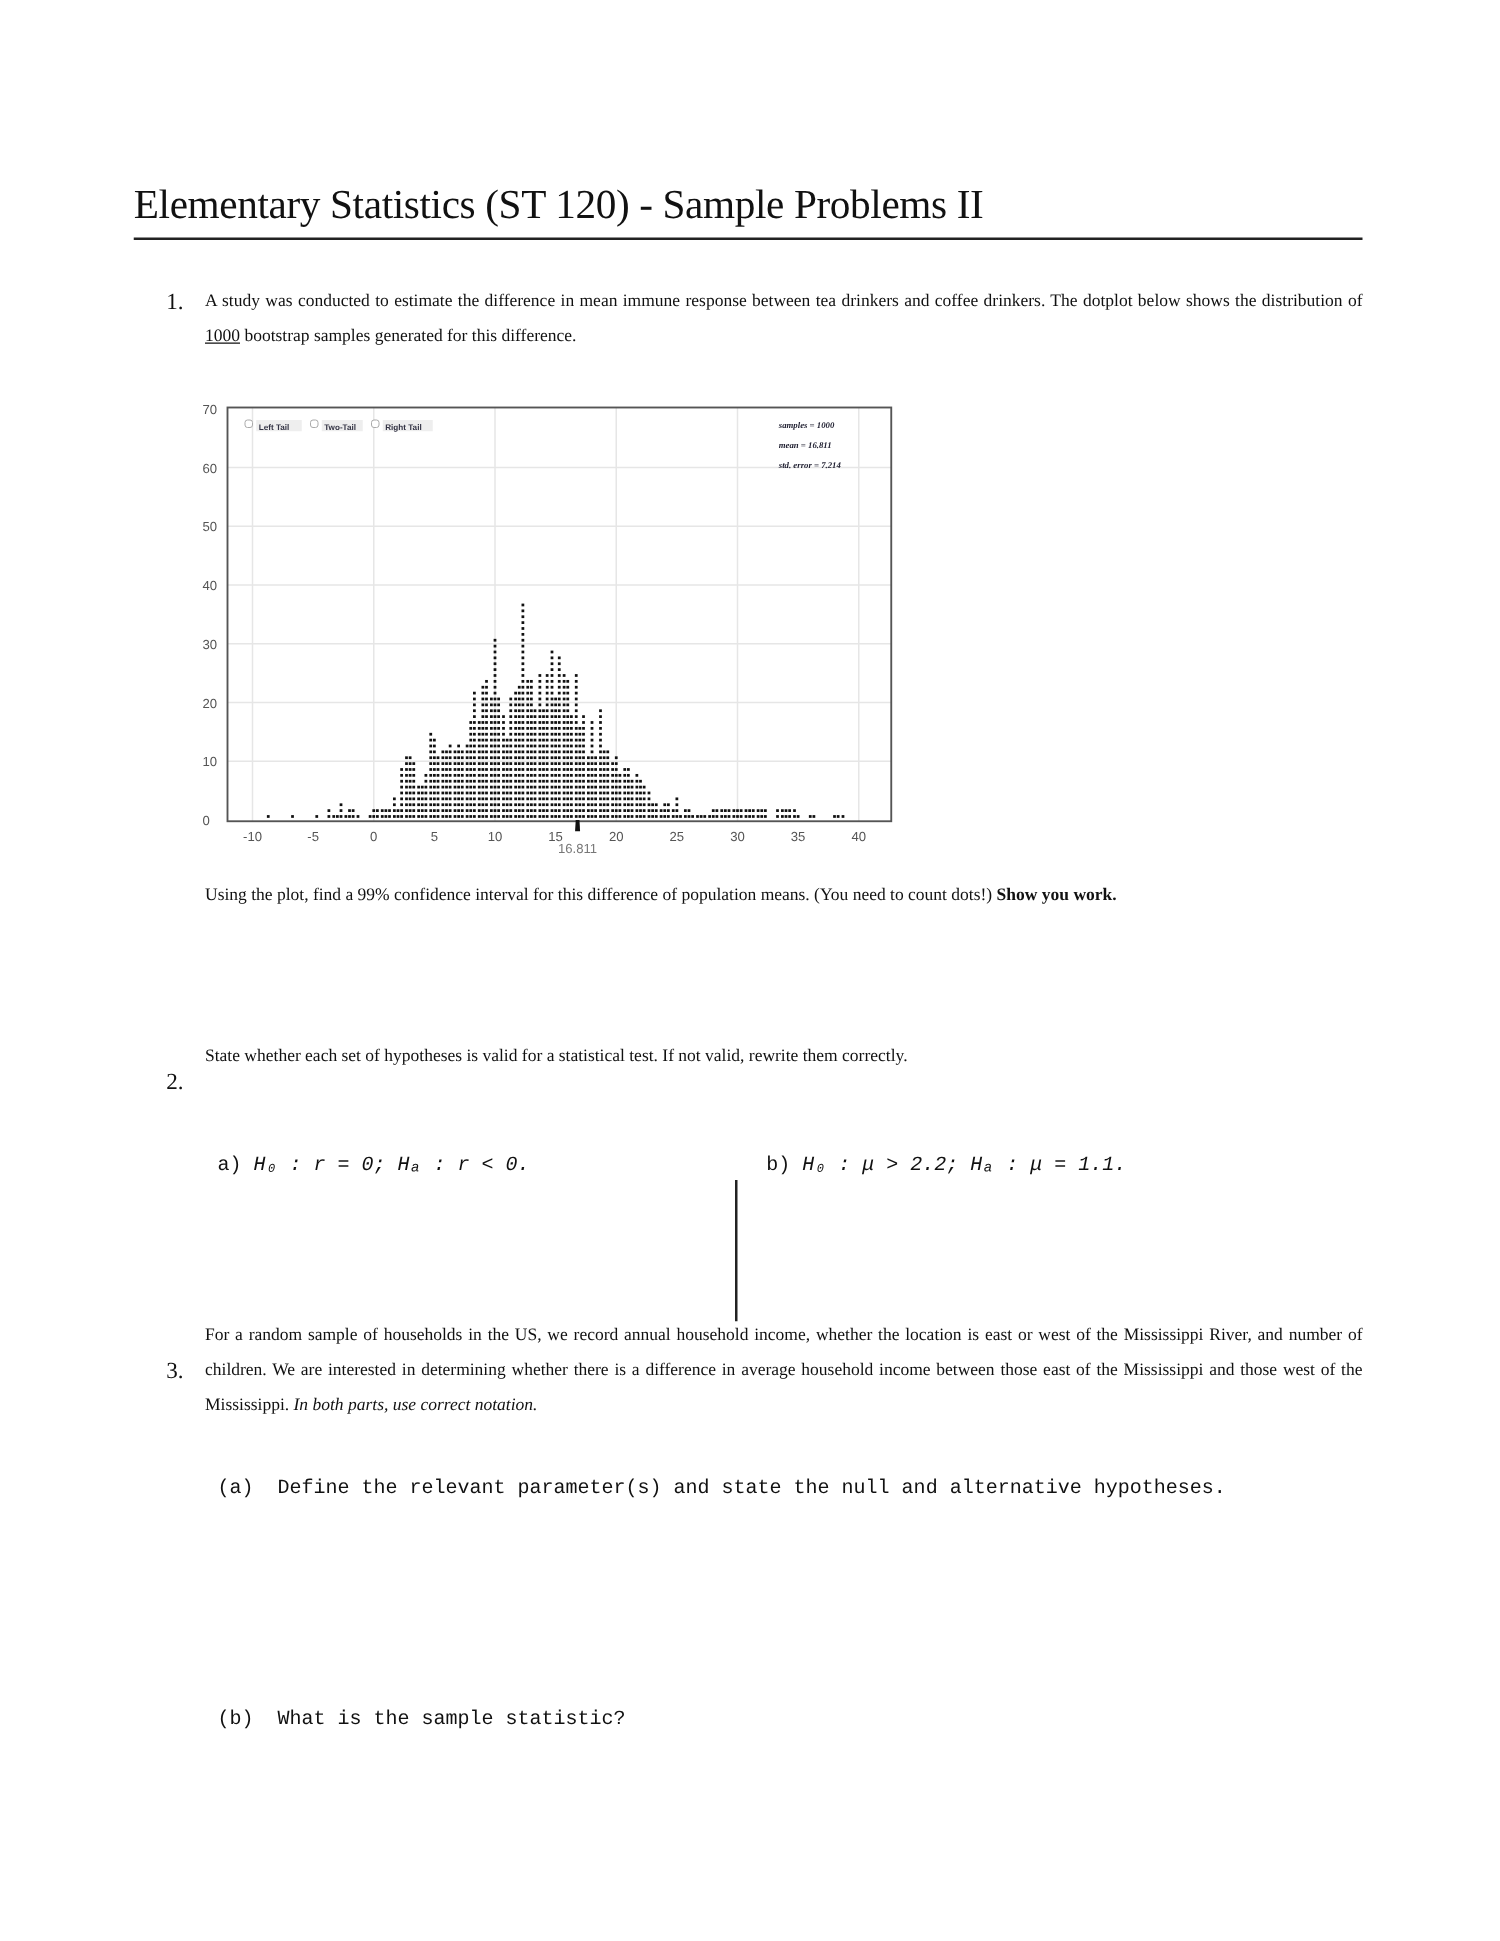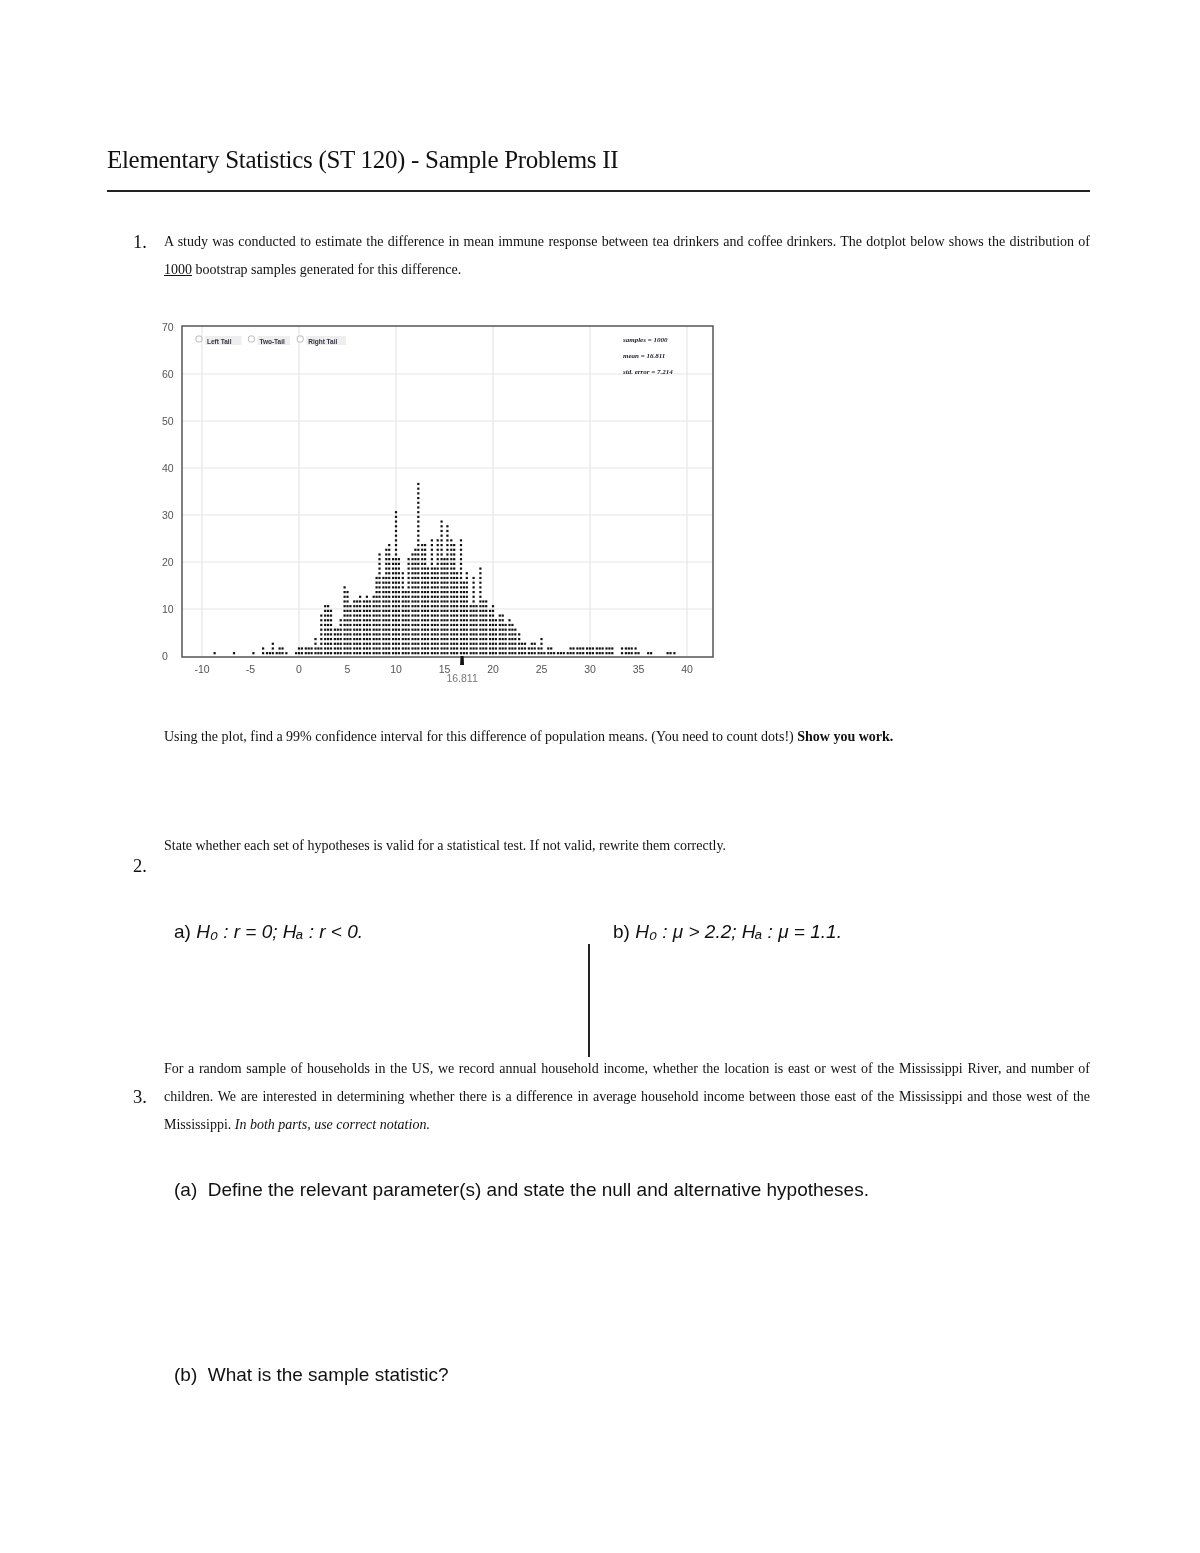--- a/index.html
+++ b/index.html
@@ -3,39 +3,39 @@
 <meta charset="utf-8">
 <style>
   html, body { margin: 0; padding: 0; background: #ffffff; }
   body {
     width: 1200px; height: 1553px; position: relative; overflow: hidden;
     font-family: "DejaVu Serif", "Liberation Serif", serif;
     color: #111;
   }
   .title {
     position: absolute; left: 107px; top: 146px;
-    font-size: 25px; letter-spacing: -0.3px; white-space: nowrap;
+    font-size: 33px; letter-spacing: -0.3px; white-space: nowrap;
     font-family: "Liberation Serif", "DejaVu Serif", serif;
   }
   .title-rule {
     position: absolute; left: 107px; top: 190px; width: 983px; height: 2px; background: #222;
   }
   .para {
     position: absolute; font-size: 14px; line-height: 28px;
     font-family: "Liberation Serif", "DejaVu Serif", serif;
     text-align: justify; text-align-last: left;
   }
   .num { position: absolute; font-size: 18.5px; line-height: 28px; font-family: "Liberation Serif", serif; }
   .u { text-decoration: underline; }
   .b { font-weight: bold; }
   .i { font-style: italic; }
   .plot { position: absolute; left: 160px; top: 318px; }
   .plot svg { display: block; }
   .divider { position: absolute; left: 588px; top: 944px; width: 2px; height: 113px; background: #222; }
-  .sub { position: absolute; font-size: 19px; line-height: 28px; font-family: Liberation Sans, sans-serif; white-space: nowrap; }
+  .sub { position: absolute; font-size: 16px; line-height: 28px; font-family: Liberation Mono, monospace; white-space: nowrap; }
 </style>
 </head>
 <body>
 
 <div class="title">Elementary Statistics (ST 120) - Sample Problems II</div>
 <div class="title-rule"></div>
 
 <div class="num" style="left:133px; top:228px;">1.</div>
 <div class="para" style="left:164px; top:228px; width:926px;">
   <span>A study was conducted to estimate the difference in mean immune response between tea drinkers and coffee drinkers.  The dotplot below shows the distribution of </span><span class="u">1000</span><span> bootstrap samples generated for this difference.</span>
@@ -1199,21 +1199,21 @@
         <rect x="137.2" y="18" width="6" height="6" rx="2" fill="#fff" stroke="#aaa" stroke-width="0.8"></rect>
         <rect x="146.2" y="18" width="40" height="9" fill="#eee"></rect>
         <text x="148.2" y="26" font-size="6.5" font-weight="bold" fill="#334" font-family="Liberation Sans, sans-serif">Right Tail</text>
       </g>
       <text x="463" y="24" font-size="7" font-style="italic" font-weight="bold" fill="#223" font-family="Liberation Serif, serif">samples = 1000</text>
       <text x="463" y="40" font-size="7" font-style="italic" font-weight="bold" fill="#223" font-family="Liberation Serif, serif">mean = 16.811</text>
       <text x="463" y="56" font-size="7" font-style="italic" font-weight="bold" fill="#223" font-family="Liberation Serif, serif">std. error = 7.214</text>
     </svg>
 </div>
 
-<div class="para" style="left:164px; top:703px; width:926px;margin-top:20px;">
+<div class="para" style="left:164px; top:703px; width:926px;">
   <span>Using the plot, find a 99% confidence interval for this difference of population means. (You need to count dots!) </span><span class="b">Show you work.</span>
 </div>
 
 <div class="num" style="left:133px; top:852px;">2.</div>
 <div class="para" style="left:164px; top:832px; width:926px;">State whether each set of hypotheses is valid for a statistical test. If not valid, rewrite them correctly.</div>
 <div class="sub" style="left:174px; top:918px;">
   <span>a)</span>
   <span class="i">H₀ : r = 0; </span><span class="i">Hₐ : r &lt; 0.</span>
 </div>
 <div class="sub" style="left:613px; top:918px;">

